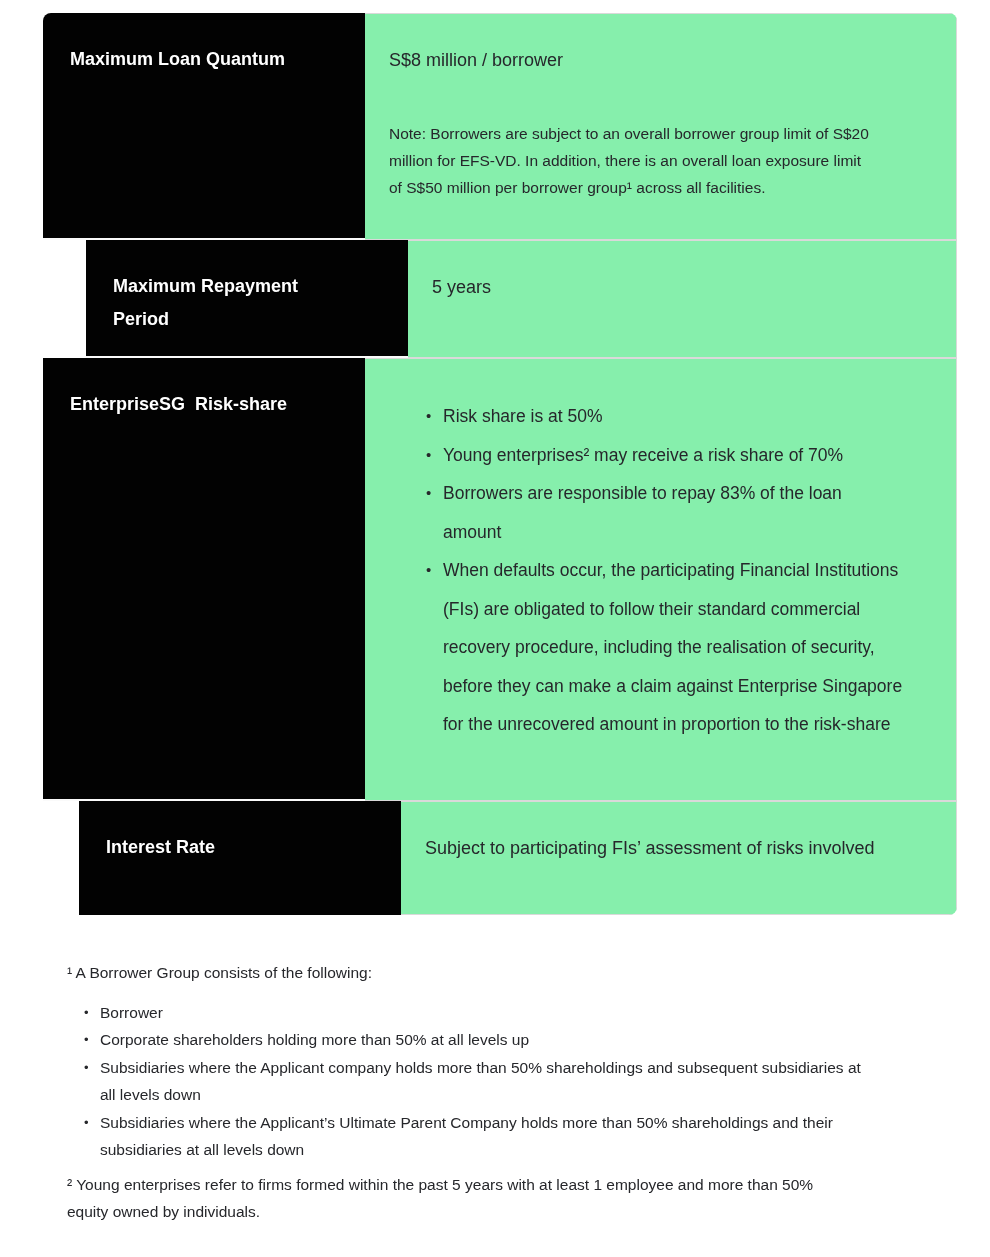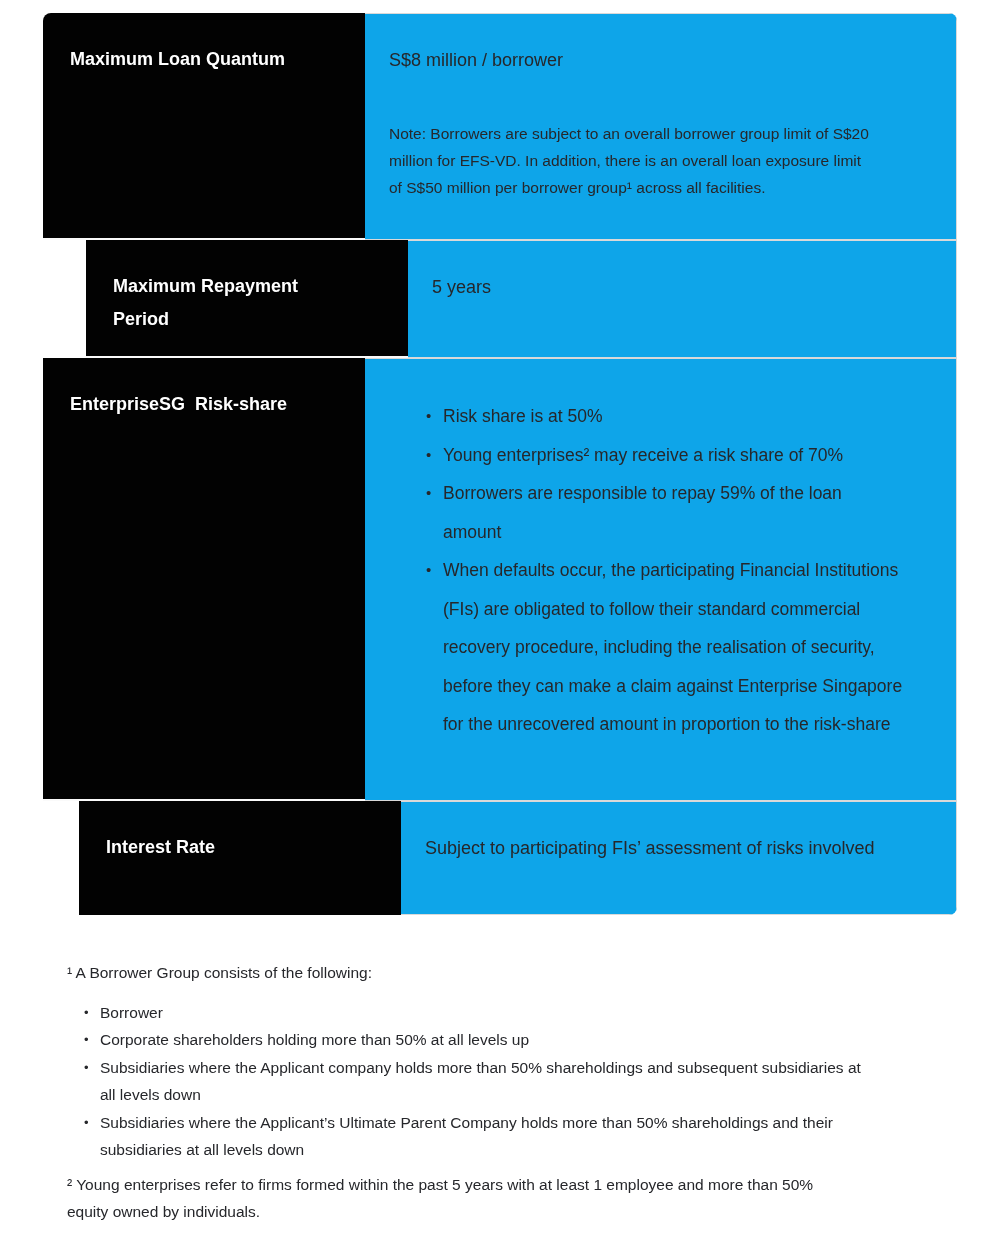--- a/index.html
+++ b/index.html
@@ -35,21 +35,21 @@
     color: #ffffff;
     font-size: 18px;
     font-weight: 700;
     line-height: 33px;
     padding: 30px 70px 20px 27px;
     border-bottom: 2px solid #fafafa;
   }
   .row:last-child .cell-label { border-bottom: none; }
 
   .cell-value {
-    background: #0ea5e9;
+    background: #86efac;
     border: 1px solid #d9d9d9;
     border-left: none;
     padding: 29px 30px 20px 24px;
   }
 
   .primary {
     font-size: 18px;
     line-height: 34px;
     max-width: 470px;
   }
@@ -129,21 +129,21 @@
         <p class="primary">5 years</p>
       </div>
     </div>
 
     <div class="row row-3">
       <div class="cell-label">EnterpriseSG&nbsp; Risk-share</div>
       <div class="cell-value">
         <ul class="bullets">
           <li>Risk share is at 50%</li>
           <li>Young enterprises² may receive a risk share of 70%</li>
-          <li>Borrowers are responsible to repay 59% of the loan amount</li>
+          <li>Borrowers are responsible to repay 83% of the loan amount</li>
           <li>When defaults occur, the participating Financial Institutions (FIs) are obligated to follow their standard commercial recovery procedure, including the realisation of security, before they can make a claim against Enterprise Singapore for the unrecovered amount in proportion to the risk-share</li>
         </ul>
       </div>
     </div>
 
     <div class="row row-4">
       <div class="cell-label">Interest Rate</div>
       <div class="cell-value">
         <p class="primary">Subject to participating FIs’ assessment of risks involved</p>
       </div>

